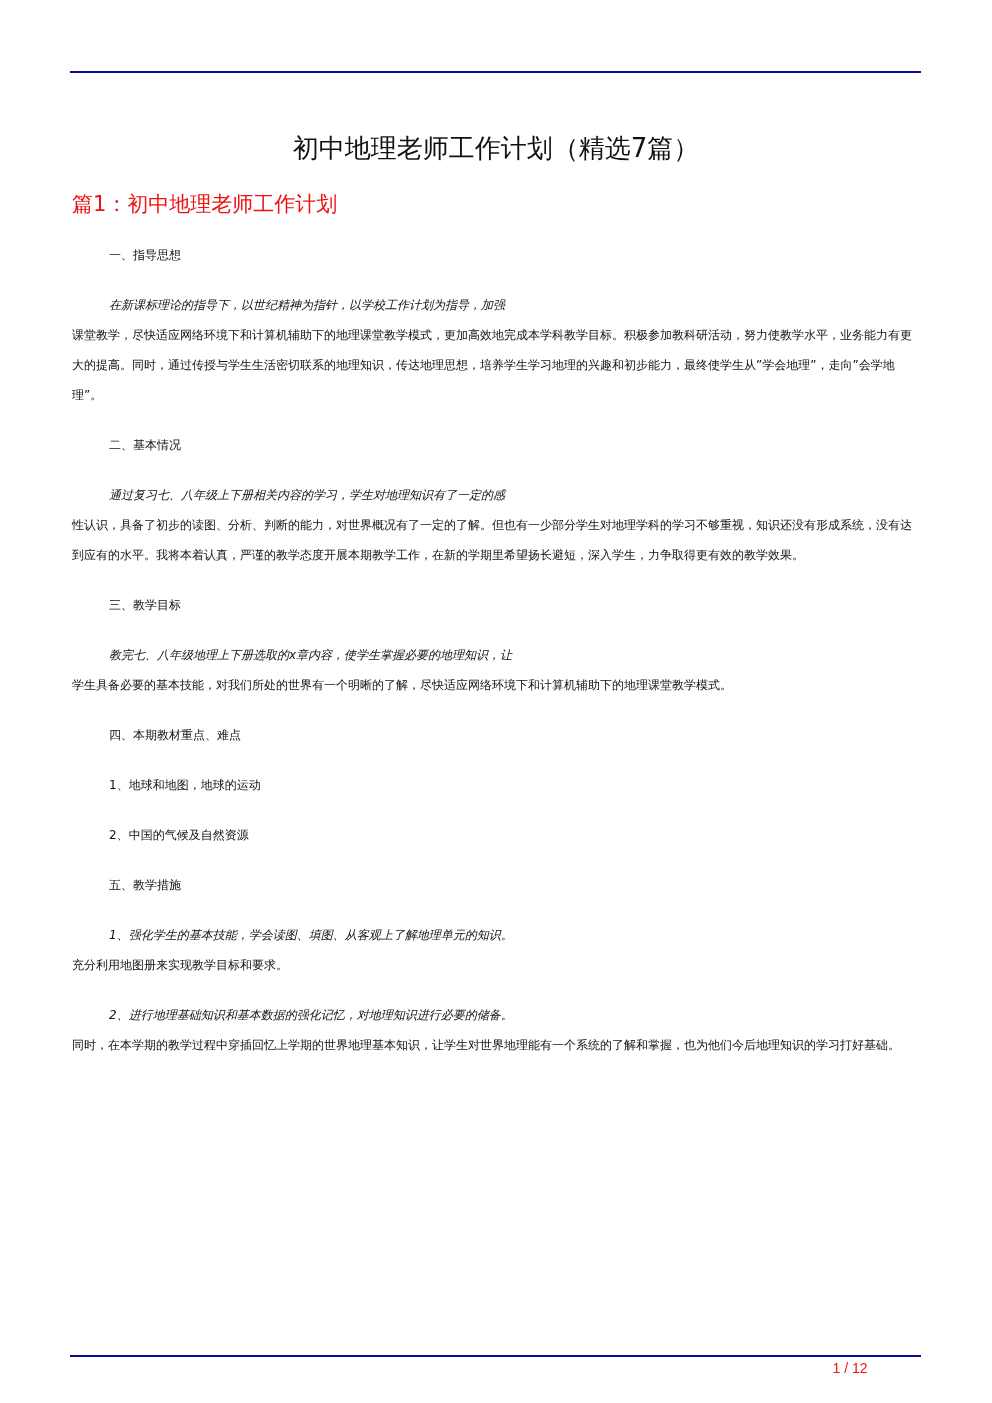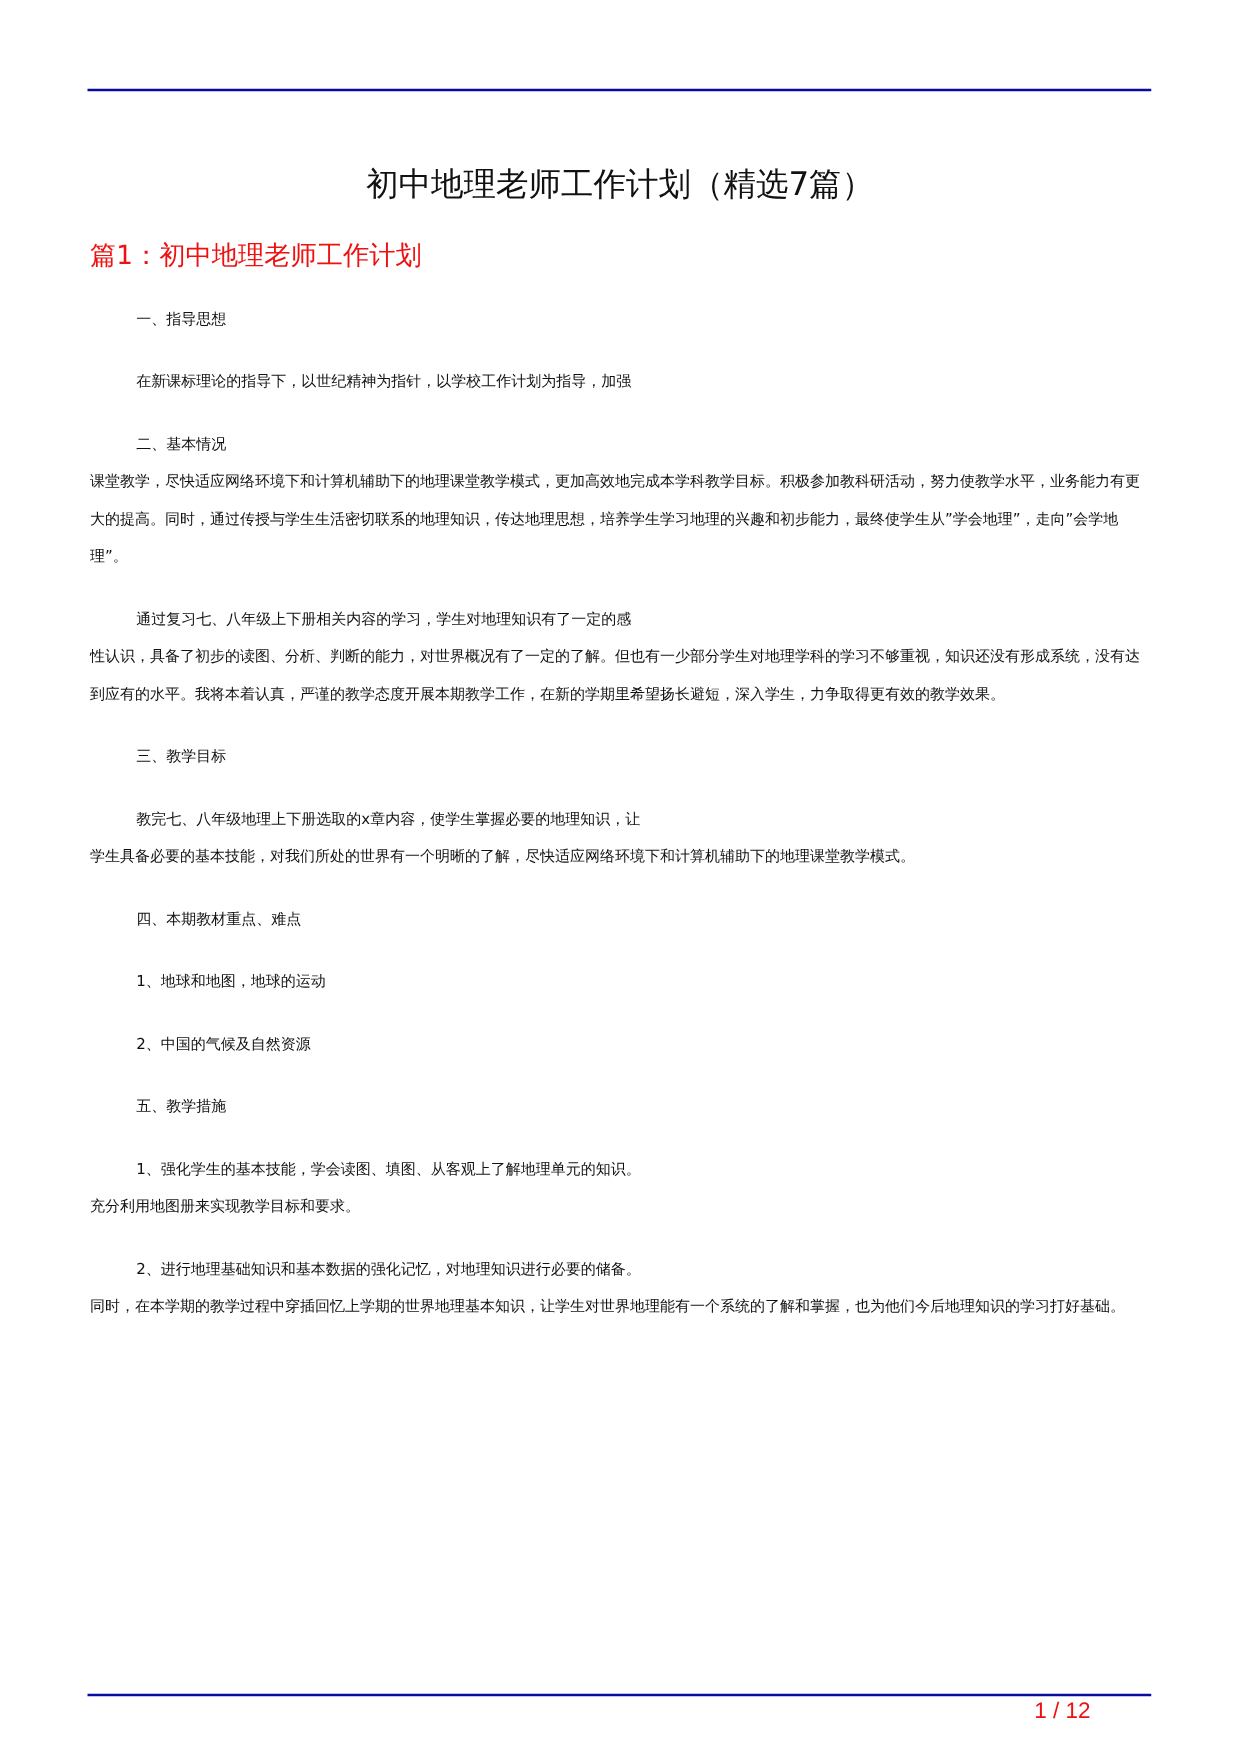--- a/index.html
+++ b/index.html
@@ -18,40 +18,40 @@
     .section-heading {
       position: absolute; top: 188px; left: 72px;
       font-size: 21px; line-height: 32px; color: #ee1111; text-align: center;
     }
     .content { position: absolute; left: 72px; width: 842px; top: 240px; }
     .p { font-size: 12px; line-height: 30px; margin: 0; }
     .indent { text-indent: 37px; }
     .gap { margin-top: 20px; }
     .pager {
       position: absolute; top: 1356px; left: 800px; width: 100px; text-align: center;
-      font-family: "Liberation Sans", sans-serif; font-size: 18px; line-height: 24px; color: #ee1111;
+      font-family: "Liberation Sans", sans-serif; font-size: 14px; line-height: 24px; color: #ee1111;
     }
-    .firstline { display: block; }
+    .firstline { display: block; font-style: italic; }
   </style>
 </head>
 <body>
 
 <div class="rule top"></div>
 
 <div class="title">初中地理老师工作计划（精选7篇）</div>
 <div class="section-heading">篇1：初中地理老师工作计划</div>
 
 <div class="content">
   <p class="p indent" style="margin-top:0;"><span>一、指导思想</span></p>
   <p class="p indent gap">
       <span class="firstline">在新课标理论的指导下，以世纪精神为指针，以学校工作计划为指导，加强</span>
     </p>
+  <p class="p">课堂教学，尽快适应网络环境下和计算机辅助下的地理课堂教学模式，更加高效地完成本学科教学目标。积极参加教科研活动，努力使教学水平，业务能力有更大的提高。同时，通过传授与学生生活密切联系的地理知识，传达地理思想，培养学生学习地理的兴趣和初步能力，最终使学生从”学会地理”，走向”会学地理”。</p>
+
   <p class="p indent gap"><span>二、基本情况</span></p>
-
-  <p class="p">课堂教学，尽快适应网络环境下和计算机辅助下的地理课堂教学模式，更加高效地完成本学科教学目标。积极参加教科研活动，努力使教学水平，业务能力有更大的提高。同时，通过传授与学生生活密切联系的地理知识，传达地理思想，培养学生学习地理的兴趣和初步能力，最终使学生从”学会地理”，走向”会学地理”。</p>
   <p class="p indent gap">
       <span class="firstline">通过复习七、八年级上下册相关内容的学习，学生对地理知识有了一定的感</span>
     </p>
   <p class="p">性认识，具备了初步的读图、分析、判断的能力，对世界概况有了一定的了解。但也有一少部分学生对地理学科的学习不够重视，知识还没有形成系统，没有达到应有的水平。我将本着认真，严谨的教学态度开展本期教学工作，在新的学期里希望扬长避短，深入学生，力争取得更有效的教学效果。</p>
 
   <p class="p indent gap"><span>三、教学目标</span></p>
   <p class="p indent gap">
       <span class="firstline">教完七、八年级地理上下册选取的x章内容，使学生掌握必要的地理知识，让</span>
     </p>
   <p class="p">学生具备必要的基本技能，对我们所处的世界有一个明晰的了解，尽快适应网络环境下和计算机辅助下的地理课堂教学模式。</p>

